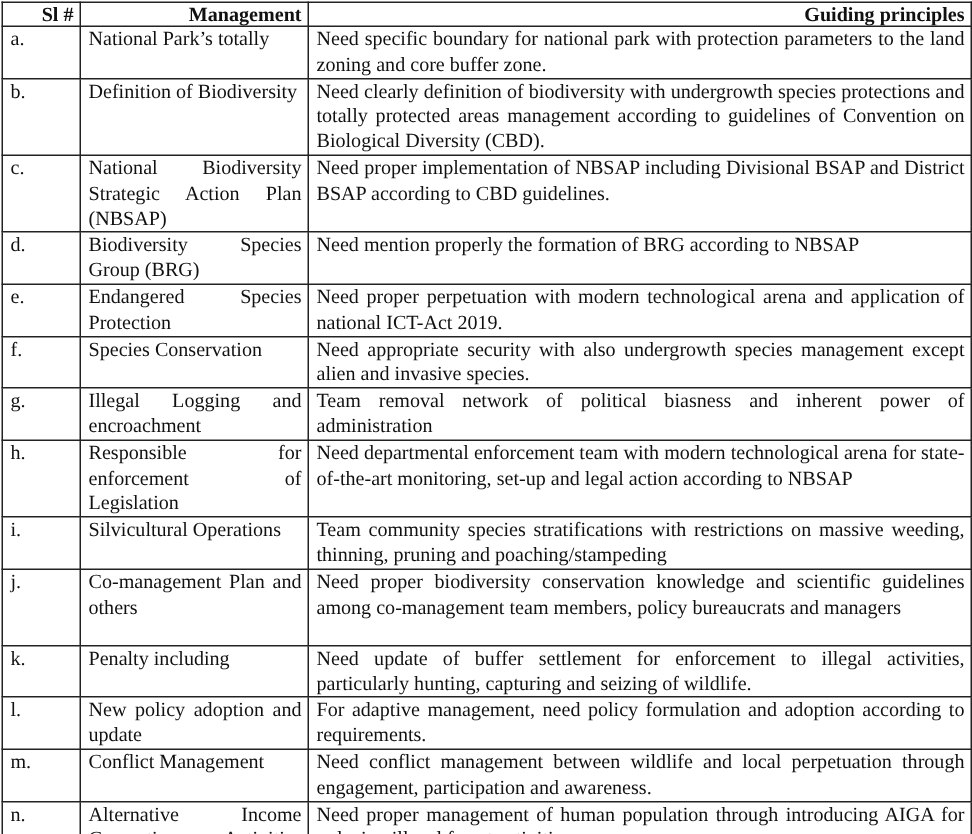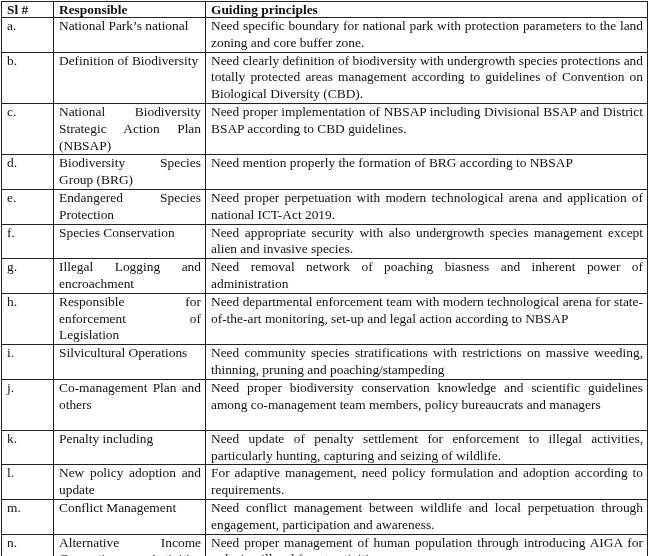--- a/index.html
+++ b/index.html
@@ -14,21 +14,21 @@
     color: #111111;
     table-layout: fixed;
   }
   table.principles th, table.principles td {
     border: 1px solid #222222;
     padding: 0 4px 0 5px;
     vertical-align: top;
   }
   table.principles th {
     font-weight: bold;
-    text-align: left;
+    text-align: right;
     height: 15px;
     line-height: 15px;
   }
   col.c-sl { width: 52px; }
   col.c-param { width: 152px; }
   col.c-guide { width: 442px; }
   td.param, td.guide { text-align: justify; text-align-last: auto; }
   td.sl { text-align: left; padding-left: 7px; }
   tr.r-a td { height: 33px; }
   tr.r-b td { height: 50px; }
@@ -50,28 +50,28 @@
 
 <table class="principles">
   <colgroup>
     <col class="c-sl">
       <col class="c-param">
       <col class="c-guide">
   </colgroup>
   <thead>
     <tr>
       <th>Sl #</th>
-      <th>Responsible</th>
+      <th>Management</th>
       <th>Guiding principles</th>
     </tr>
   </thead>
   <tbody>
     <tr class="r-a">
       <td class="sl">a.</td>
-      <td class="param">National Park’s national</td>
+      <td class="param">National Park’s totally</td>
       <td class="guide">Need specific boundary for national park with protection parameters to the land zoning and core buffer zone.</td>
     </tr>
     <tr class="r-b">
       <td class="sl">b.</td>
       <td class="param">Definition of Biodiversity</td>
       <td class="guide">Need clearly definition of biodiversity with undergrowth species protections and totally protected areas management according to guidelines of Convention on Biological Diversity (CBD).</td>
     </tr>
     <tr class="r-c">
       <td class="sl">c.</td>
       <td class="param">National Biodiversity Strategic Action Plan (NBSAP)</td>
@@ -88,41 +88,41 @@
       <td class="guide">Need proper perpetuation with modern technological arena and application of national ICT-Act 2019.</td>
     </tr>
     <tr class="r-f">
       <td class="sl">f.</td>
       <td class="param">Species Conservation</td>
       <td class="guide">Need appropriate security with also undergrowth species management except alien and invasive species.</td>
     </tr>
     <tr class="r-g">
       <td class="sl">g.</td>
       <td class="param">Illegal Logging and encroachment</td>
-      <td class="guide">Need removal  network of poaching biasness and inherent power of administration</td>
+      <td class="guide">Team removal  network of political biasness and inherent power of administration</td>
     </tr>
     <tr class="r-h">
       <td class="sl">h.</td>
       <td class="param">Responsible for enforcement of Legislation</td>
       <td class="guide">Need departmental enforcement team with modern technological arena for state-of-the-art monitoring, set-up and legal action according to NBSAP</td>
     </tr>
     <tr class="r-i">
       <td class="sl">i.</td>
       <td class="param">Silvicultural Operations</td>
-      <td class="guide">Need community species stratifications with restrictions on massive weeding, thinning, pruning and poaching/stampeding</td>
+      <td class="guide">Team community species stratifications with restrictions on massive weeding, thinning, pruning and poaching/stampeding</td>
     </tr>
     <tr class="r-j">
       <td class="sl">j.</td>
       <td class="param">Co-management Plan and others</td>
       <td class="guide">Need proper  biodiversity conservation knowledge and scientific guidelines among co-management team members, policy bureaucrats and managers</td>
     </tr>
     <tr class="r-k">
       <td class="sl">k.</td>
       <td class="param">Penalty including</td>
-      <td class="guide">Need update of penalty settlement for enforcement to illegal activities, particularly hunting, capturing and seizing of wildlife.</td>
+      <td class="guide">Need update of buffer settlement for enforcement to illegal activities, particularly hunting, capturing and seizing of wildlife.</td>
     </tr>
     <tr class="r-l">
       <td class="sl">l.</td>
       <td class="param">New policy adoption and update</td>
       <td class="guide">For adaptive management, need policy formulation and adoption according to requirements.</td>
     </tr>
     <tr class="r-m">
       <td class="sl">m.</td>
       <td class="param">Conflict Management</td>
       <td class="guide">Need conflict management between wildlife and local perpetuation through engagement, participation and awareness.</td>

